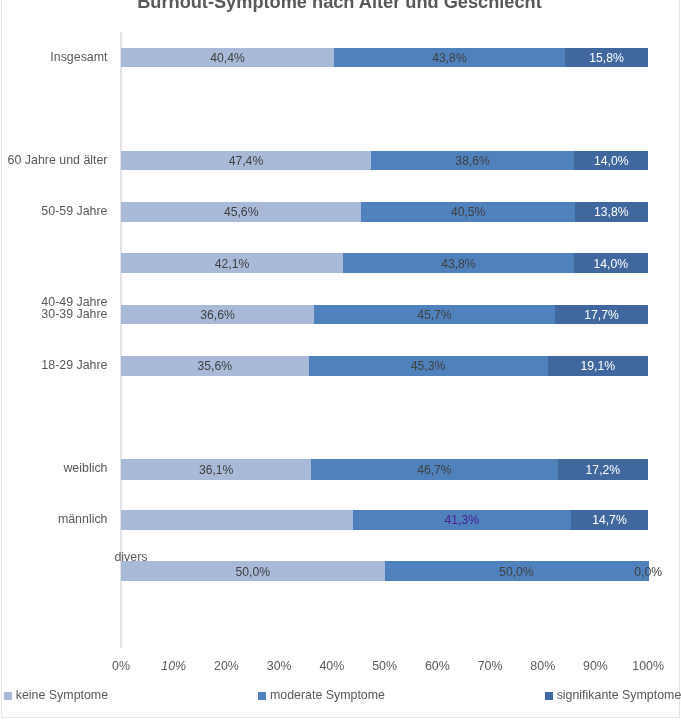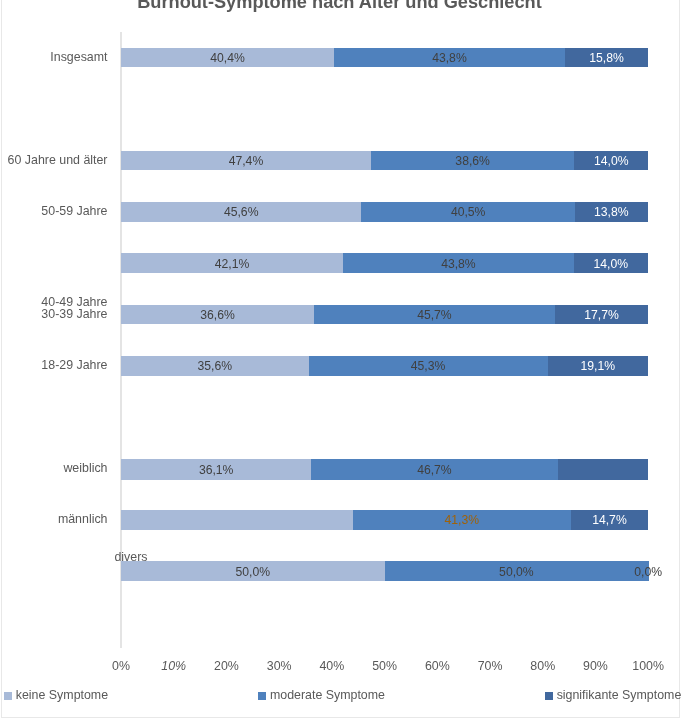--- a/index.html
+++ b/index.html
@@ -86,25 +86,26 @@
         <div class="dl" style="color: rgb(64, 64, 64); left: 247.094px; width: 120px;">45,3%</div>
         <div class="seg" style="left: 426.505px; width: 100.695px; background: rgb(65, 104, 158);"></div>
         <div class="dl" style="color: rgb(255, 255, 255); left: 416.852px; width: 120px;">19,1%</div>
       </div>
       <div class="row" style="top: 426.725px; width: 527.2px; height: 21px;">
         <div class="seg" style="left: 0px; width: 190.919px; background: rgb(168, 186, 216);"></div>
         <div class="dl" style="color: rgb(64, 64, 64); left: 35.1596px; width: 120px;">36,1%</div>
         <div class="seg" style="left: 190.319px; width: 246.802px; background: rgb(79, 129, 189);"></div>
         <div class="dl" style="color: rgb(64, 64, 64); left: 253.42px; width: 120px;">46,7%</div>
         <div class="seg" style="left: 436.522px; width: 90.6784px; background: rgb(65, 104, 158);"></div>
+        <div class="dl" style="color: rgb(255, 255, 255); left: 421.861px; width: 120px;">17,2%</div>
       </div>
       <div class="row" style="top: 478.075px; width: 527.2px; height: 19.5px;">
         <div class="seg" style="left: 0px; width: 232.568px; background: rgb(168, 186, 216);"></div>
         <div class="seg" style="left: 231.968px; width: 218.334px; background: rgb(79, 129, 189);"></div>
-        <div class="dl" style="color: #a16207; left: 280.835px; width: 120px;">41,3%</div>
+        <div class="dl" style="color: #4c1d95; left: 280.835px; width: 120px;">41,3%</div>
         <div class="seg" style="left: 449.702px; width: 77.4984px; background: rgb(65, 104, 158);"></div>
         <div class="dl" style="color: rgb(255, 255, 255); left: 428.451px; width: 120px;">14,7%</div>
       </div>
       <div class="row" style="top: 529.425px; width: 527.2px; height: 19.5px;">
         <div class="seg" style="left: 0px; width: 264.2px; background: rgb(168, 186, 216);"></div>
         <div class="dl" style="color: rgb(64, 64, 64); left: 71.8px; width: 120px;">50,0%</div>
         <div class="seg" style="left: 263.6px; width: 264.2px; background: rgb(79, 129, 189);"></div>
         <div class="dl" style="color: rgb(64, 64, 64); left: 335.4px; width: 120px;">50,0%</div>
         <div class="seg" style="left: 527.2px; width: 0px; background: rgb(65, 104, 158);"></div>
         <div class="dl" style="color: rgb(64, 64, 64); left: 467.2px; width: 120px;">0,0%</div>

